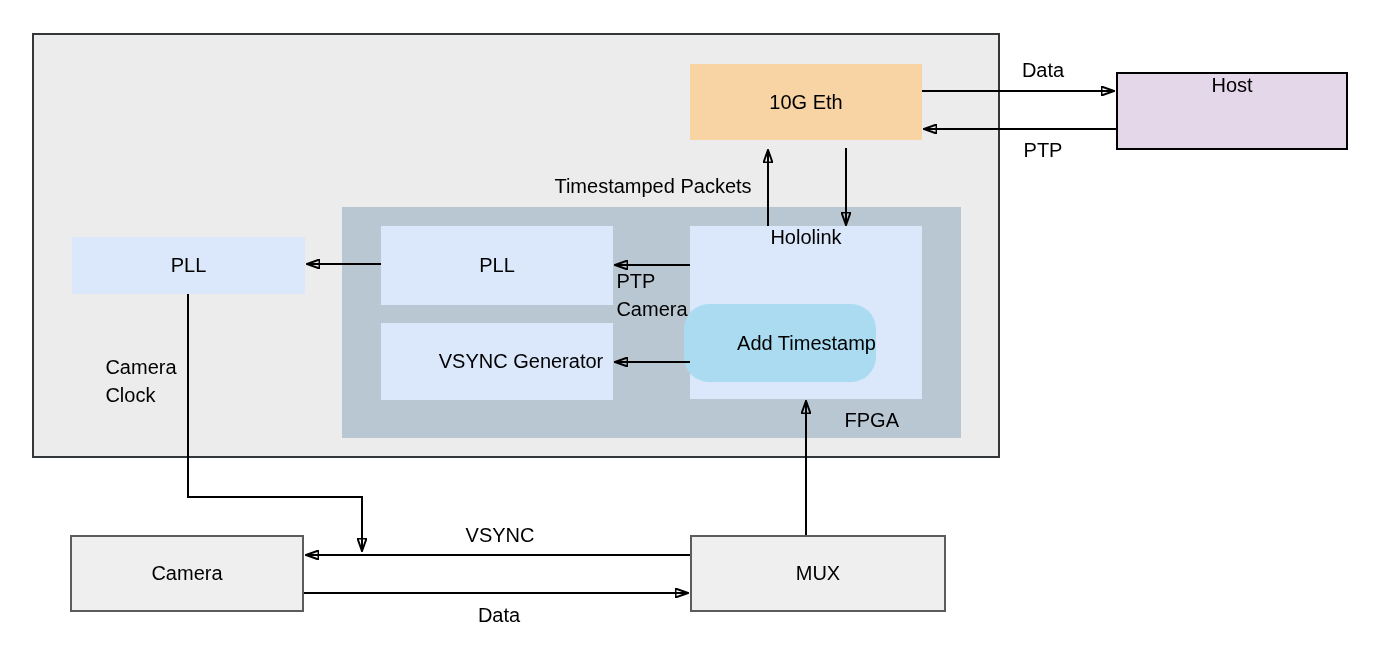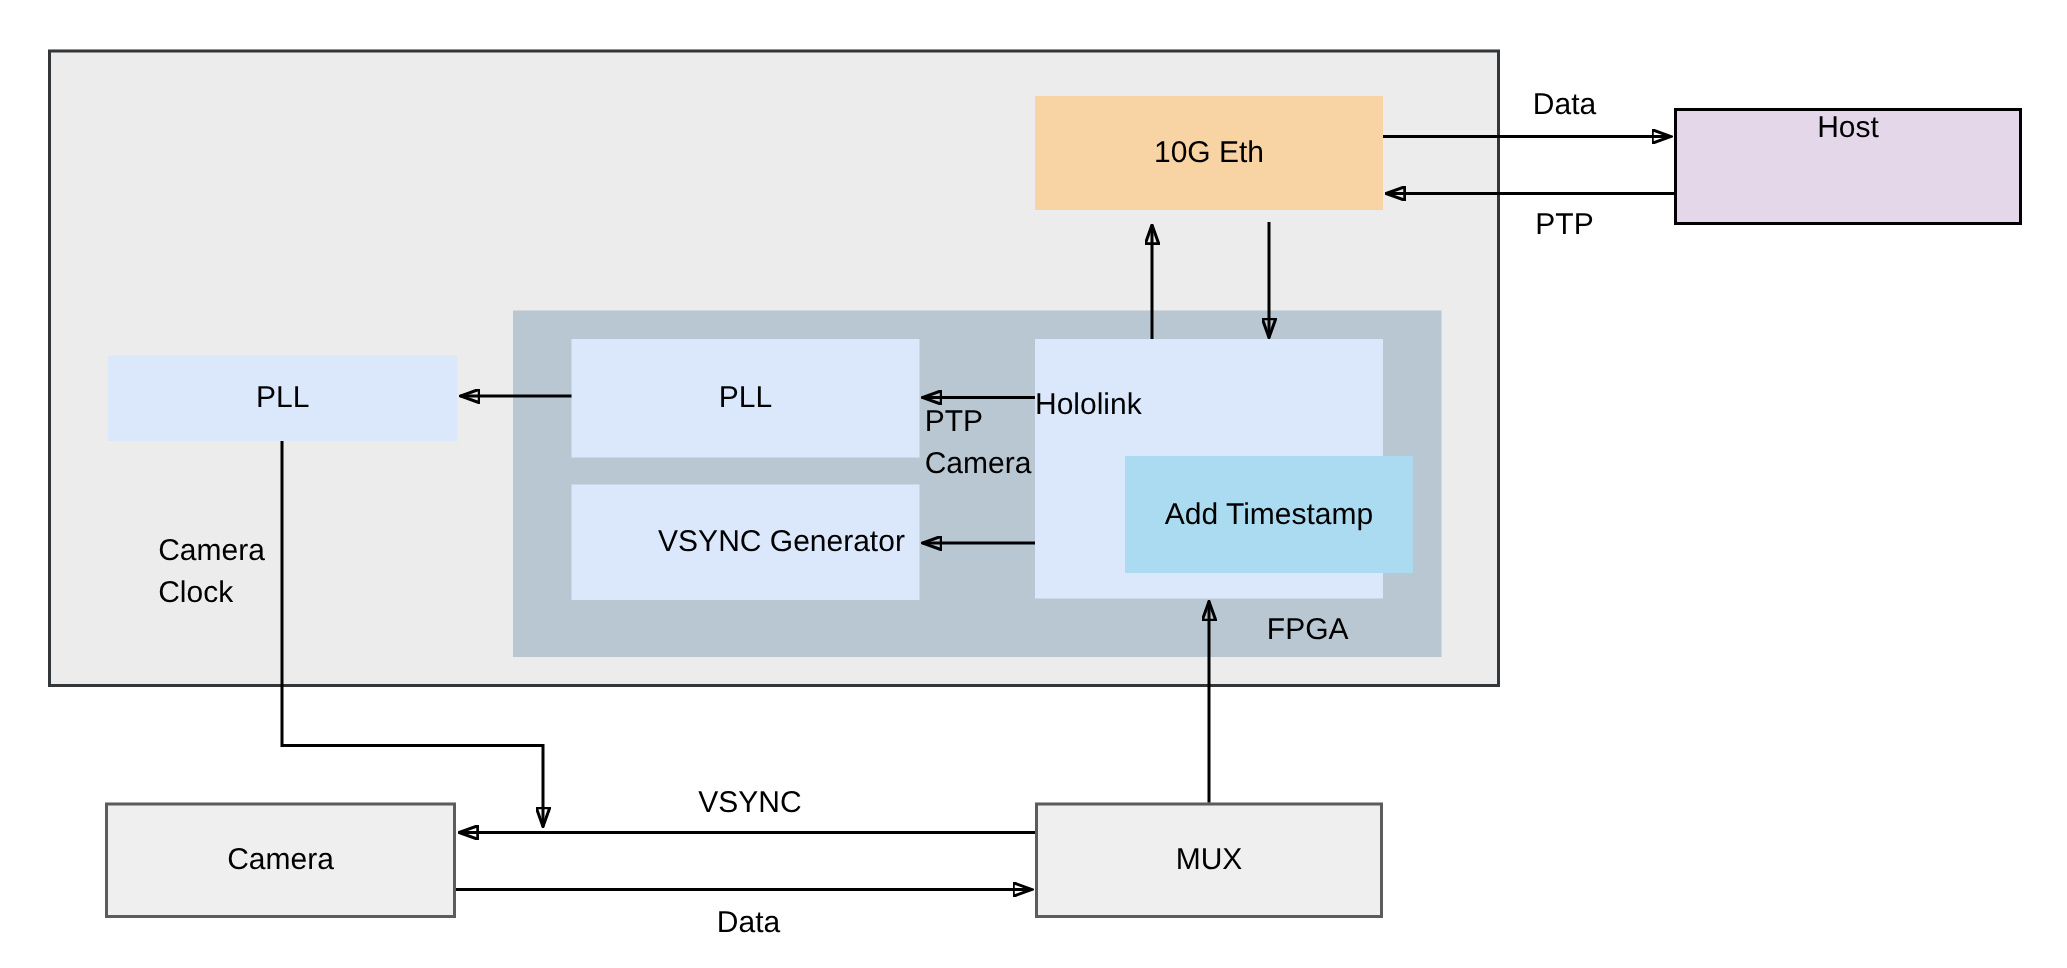--- a/index.html
+++ b/index.html
@@ -41,28 +41,29 @@
   }
   .pll-fpga   { left: 381px; top: 226px; width: 232px; height: 79px; }
   .vsync-gen  { left: 381px; top: 323px; width: 232px; height: 77px; padding-left: 48px; }
   .pll-ext    { left: 72px;  top: 237px; width: 233px; height: 57px; }
 
   .hololink {
     left: 690px; top: 226px; width: 232px; height: 173px;
     background: #dbe8fb;
   }
   .hololink-label {
-    position: absolute; left: 0; top: 33px; width: 100%;
-    text-align: left; white-space: nowrap;
+    position: absolute; left: 0; top: 0; width: 100%;
+    text-align: center; white-space: nowrap;
   }
   .add-timestamp {
-    left: 750px; top: 304px; width: 192px; height: 78px;
+    left: 684px; top: 304px; width: 192px; height: 78px;
     background: #abdbf0;
-    display: flex; align-items: center; justify-content: center;
+    display: flex; align-items: center; justify-content: flex-end;
     white-space: nowrap;
+    border-radius: 25px;
   }
 
   .eth {
     left: 690px; top: 64px; width: 232px; height: 76px;
     background: #f8d3a4;
     display: flex; align-items: center; justify-content: center;
     white-space: nowrap;
   }
   .host {
     left: 1116px; top: 72px; width: 232px; height: 78px;
@@ -72,21 +73,21 @@
     white-space: nowrap;
   }
 
   .io-block {
     background: #efefef;
     border: 2px solid #5c5c5c;
     display: flex; align-items: center; justify-content: center;
     white-space: nowrap;
   }
   .camera { left: 70px;  top: 535px; width: 234px; height: 77px; }
-  .mux    { left: 690px; top: 535px; width: 232px; height: 77px; }
+  .mux    { left: 690px; top: 535px; width: 256px; height: 77px; }
 
   .wires {
     position: absolute; left: 0; top: 0;
     width: 1378px; height: 645px;
     pointer-events: none;
   }
   .wires path {
     fill: none;
     stroke: #000000;
     stroke-width: 2;
@@ -156,20 +157,21 @@
     <path d="M 381 264 H 307" marker-end="url(#arw)"></path>
     <path d="M 690 362 H 615" marker-end="url(#arw)"></path>
     <path d="M 806 535 V 401" marker-end="url(#arw)"></path>
     <path d="M 188 294 V 497 H 362 V 551" marker-end="url(#arw)"></path>
     <path d="M 690 555 H 306" marker-end="url(#arw)"></path>
     <path d="M 304 593 H 688" marker-end="url(#arw)"></path>
   </svg>
 
   <div class="lbl" style="left:1043px; top:56px;">Data</div>
   <div class="lbl" style="left:1043px; top:136px;">PTP</div>
+  <div class="lbl" style="left:653px; top:172px;">Timestamped Packets</div>
   <div class="lbl" style="left:652px; top:267px;">
     <div>PTP</div>
     <div>Camera</div>
   </div>
   <div class="lbl" style="left:141px; top:353px;">
     <div>Camera</div>
     <div>Clock</div>
   </div>
   <div class="lbl" style="left:500px; top:521px;">VSYNC</div>
   <div class="lbl" style="left:499px; top:601px;">Data</div>

